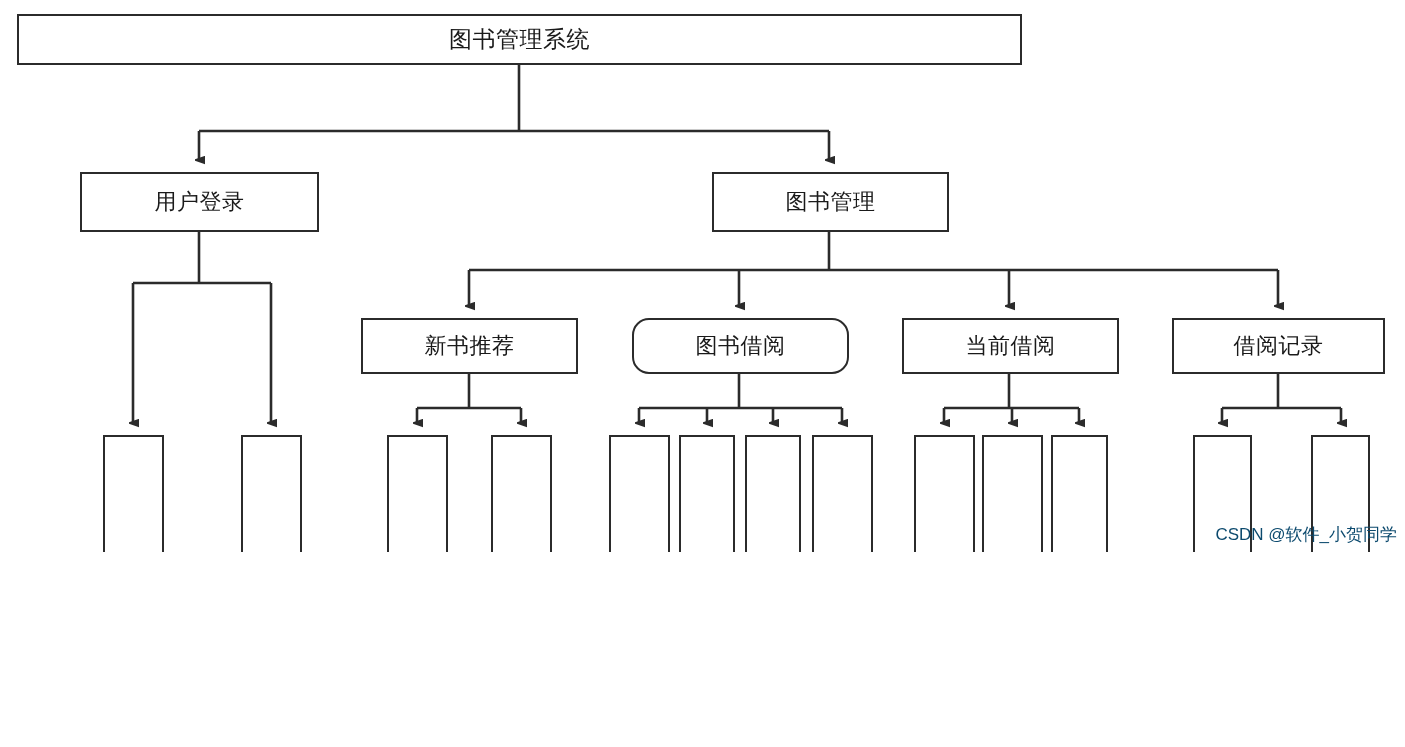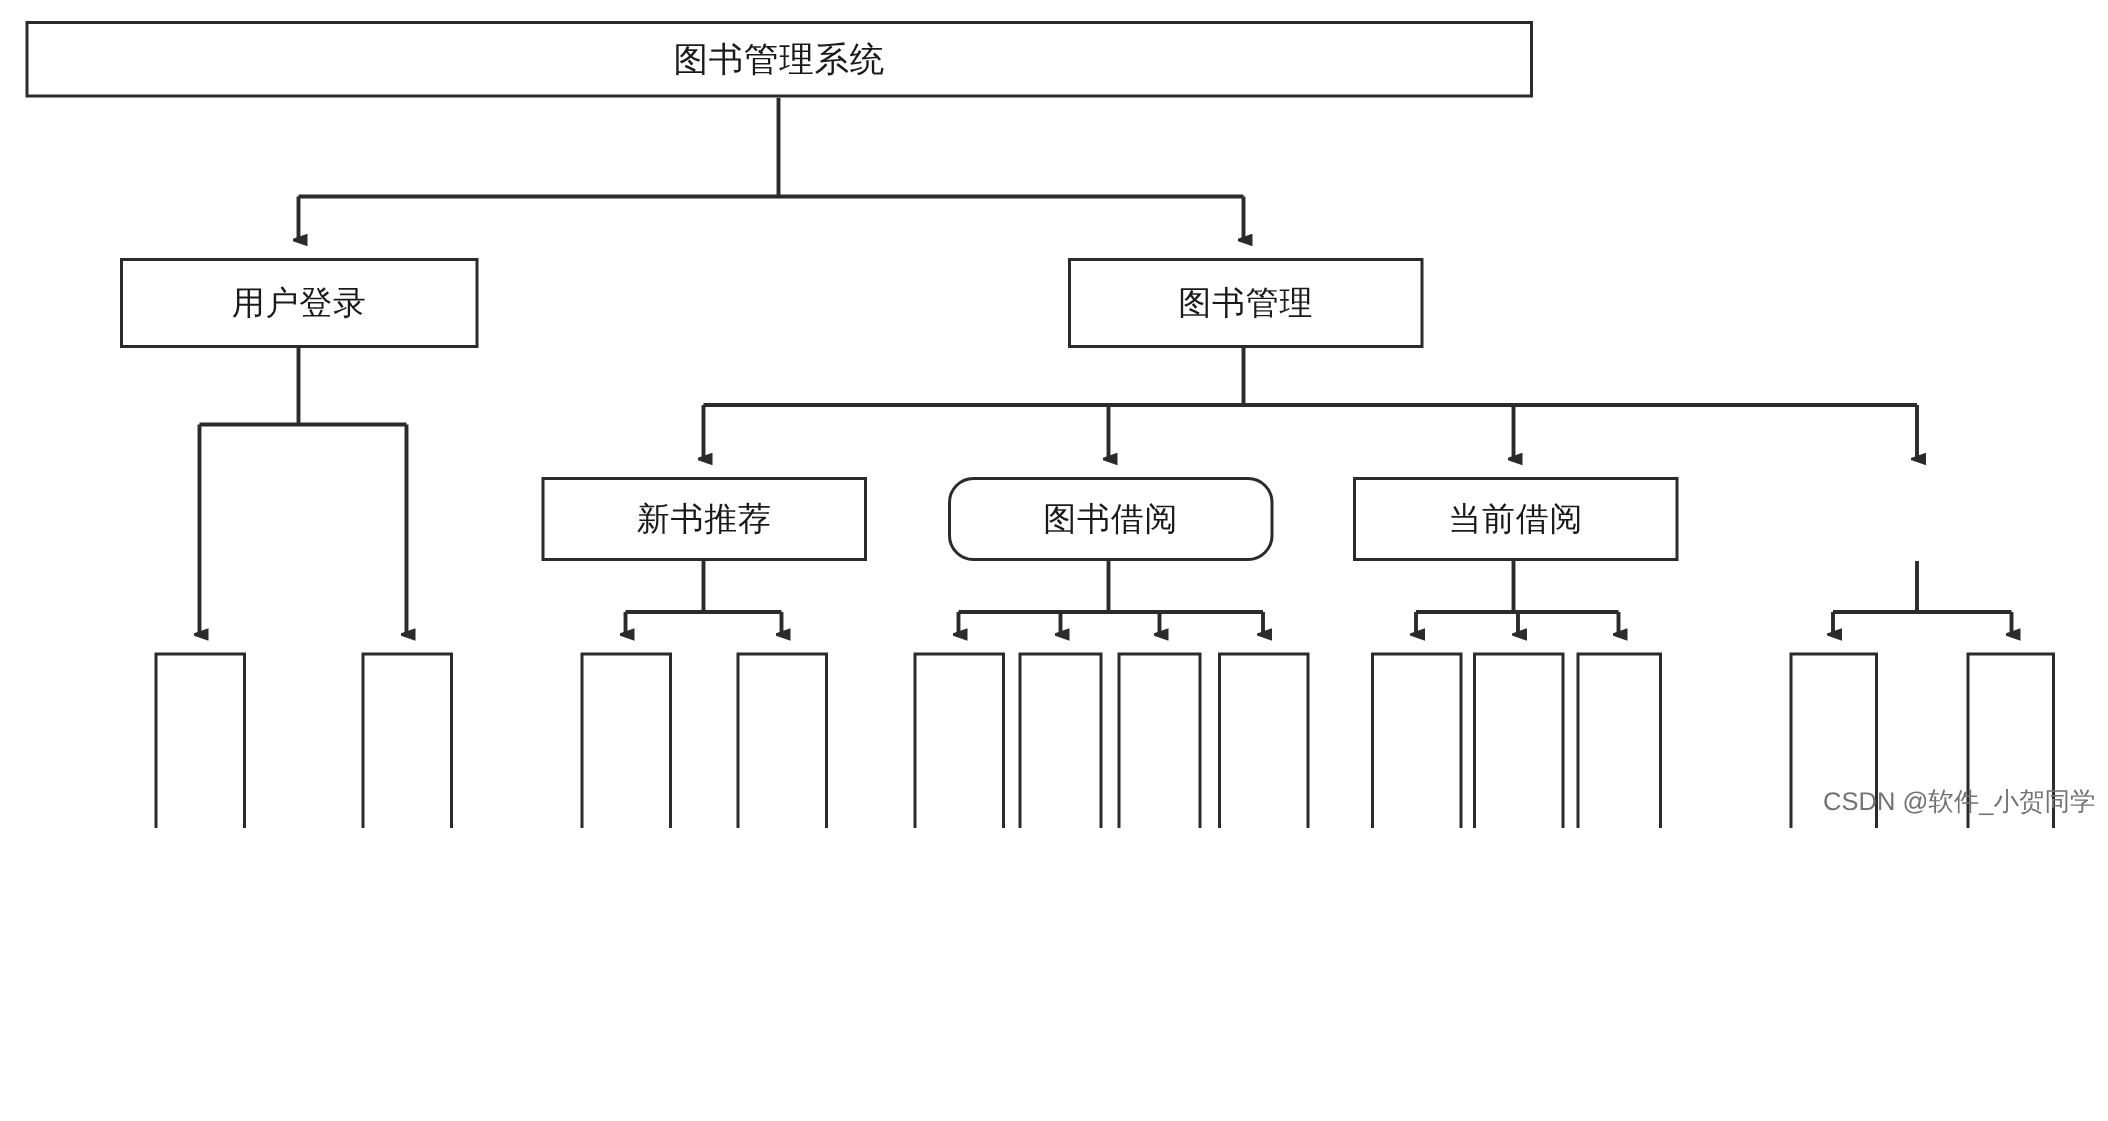--- a/index.html
+++ b/index.html
@@ -68,21 +68,21 @@
   }
   .node.vert.narrow .label {
     font-size: 21px;
     letter-spacing: 1px;
   }
   #watermark {
     position: absolute;
     right: 8px;
     bottom: 6px;
     font-size: 17px;
-    color: #737373;
+    color: #0c4a6e;
     z-index: 5;
     white-space: nowrap;
     font-family: "Liberation Sans", "DejaVu Sans", sans-serif;
   }
 </style>
 </head>
 <body>
 
 <div id="canvas">
 
@@ -153,20 +153,23 @@
   </div>
 
   <div class="node horiz" style="left:632px; top:318px; width:217px; height:56px;border-radius:17px;">
     <span class="label">图书借阅</span>
   </div>
 
   <div class="node horiz" style="left:902px; top:318px; width:217px; height:56px;align-items:center;">
     <span class="label">当前借阅</span>
   </div>
 
+  <div class="node horiz" style="left:1172px; top:318px; width:213px; height:56px;">
+    <span class="label">借阅记录</span>
+  </div>
 
   <div class="node vert" style="left:103px; top:435px; width:61px; height:300px;">
     <span class="label">用户登录</span>
   </div>
 
   <div class="node vert" style="left:241px; top:435px; width:61px; height:300px;">
     <span class="label">注销登录</span>
   </div>
 
   <div class="node vert" style="left:387px; top:435px; width:61px; height:300px;">

